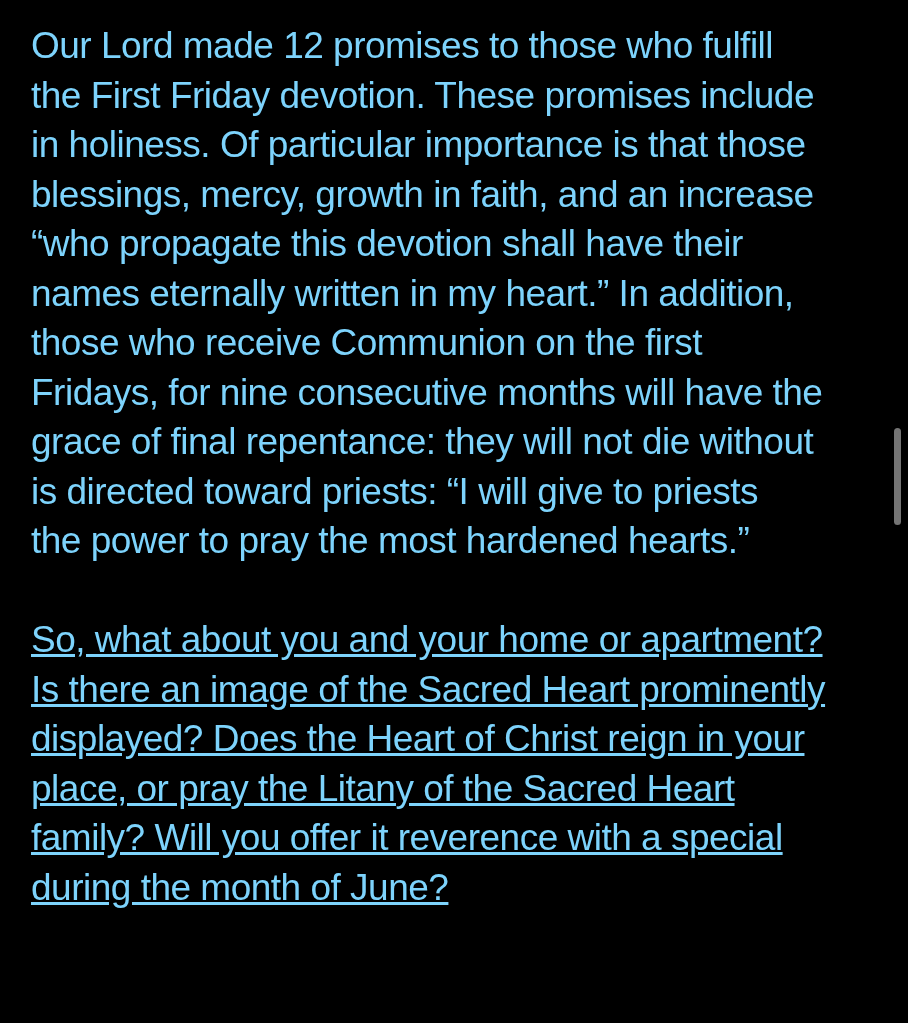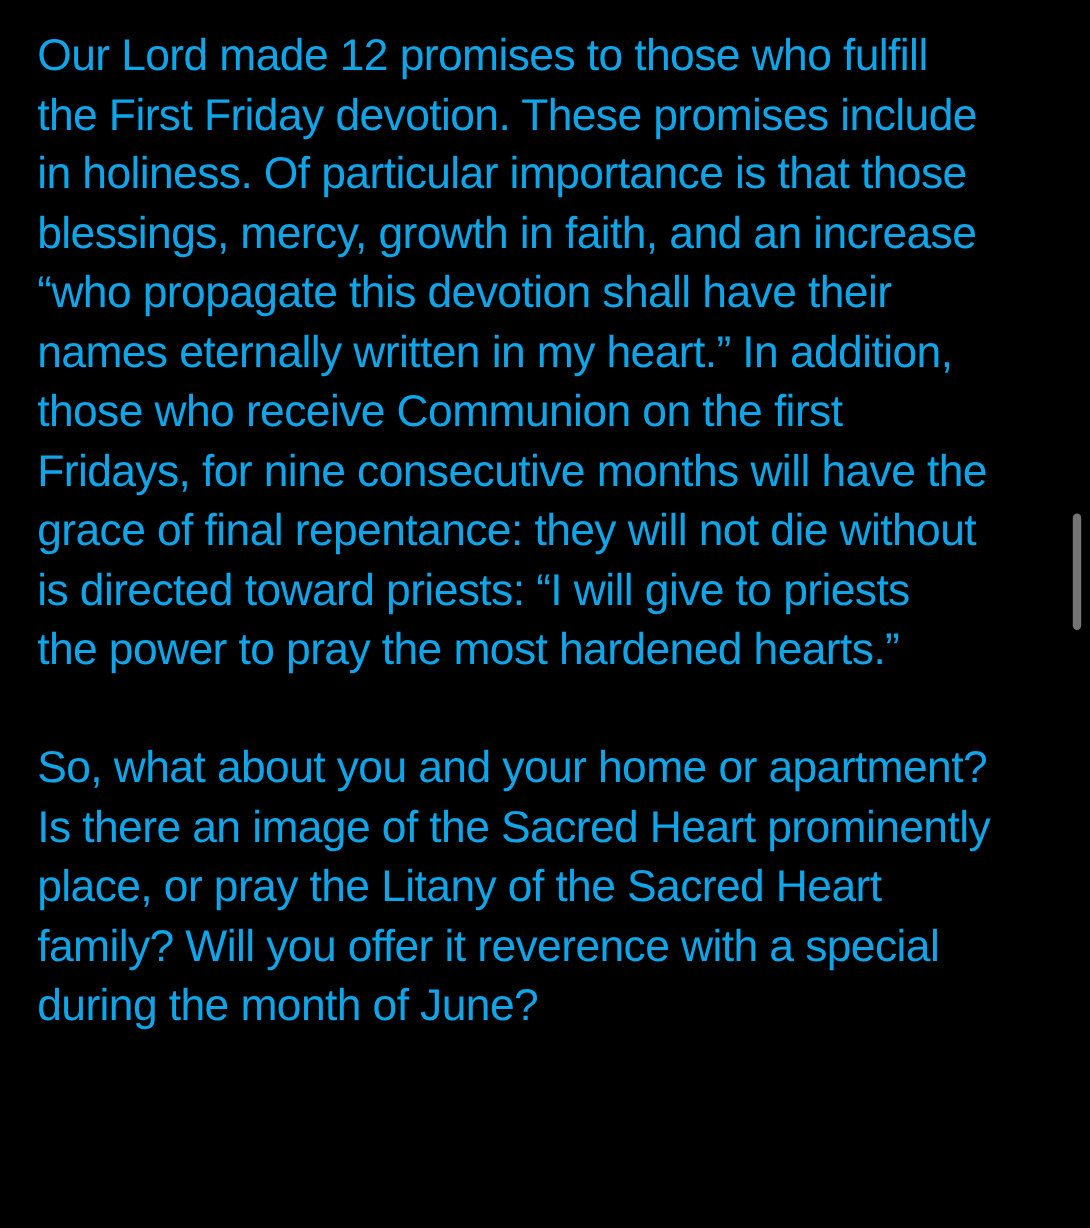--- a/index.html
+++ b/index.html
@@ -12,31 +12,32 @@
     height: 1023px;
     overflow: hidden;
     position: relative;
     font-family: "Liberation Sans", "DejaVu Sans", sans-serif;
   }
   .text-viewport {
     position: absolute;
     top: 21px;
     left: 31px;
     right: 20px;
-    color: #0ea5e9;
+    color: #7dd3fc;
     font-size: 37px;
     line-height: 49.5px;
     letter-spacing: -0.5px;
     font-weight: 400;
   }
   .paragraph {
     margin: 0 0 49.5px 0;
   }
   .paragraph:last-child {
     margin-bottom: 0;
+    text-decoration: underline;
   }
   .text-line {
     white-space: nowrap;
   }
   .scrollbar-thumb {
     position: absolute;
     left: 894px;
     top: 428px;
     width: 7px;
     height: 97px;
@@ -59,20 +60,21 @@
     <div class="text-line">those who receive Communion on the first</div>
     <div class="text-line">Fridays, for nine consecutive months will have the</div>
     <div class="text-line">grace of final repentance: they will not die without</div>
     <div class="text-line">is directed toward priests: “I will give to priests</div>
     <div class="text-line">the power to pray the most hardened hearts.”</div>
   </div>
 
   <div class="paragraph">
     <div class="text-line">So, what about you and your home or apartment?</div>
     <div class="text-line">Is there an image of the Sacred Heart prominently</div>
+    <div class="text-line">displayed? Does the Heart of Christ reign in your</div>
     <div class="text-line">place, or pray the Litany of the Sacred Heart</div>
     <div class="text-line">family? Will you offer it reverence with a special</div>
     <div class="text-line">during the month of June?</div>
   </div>
 
 </div>
 
 <div class="scrollbar-thumb"></div>
 
 </body></html>

